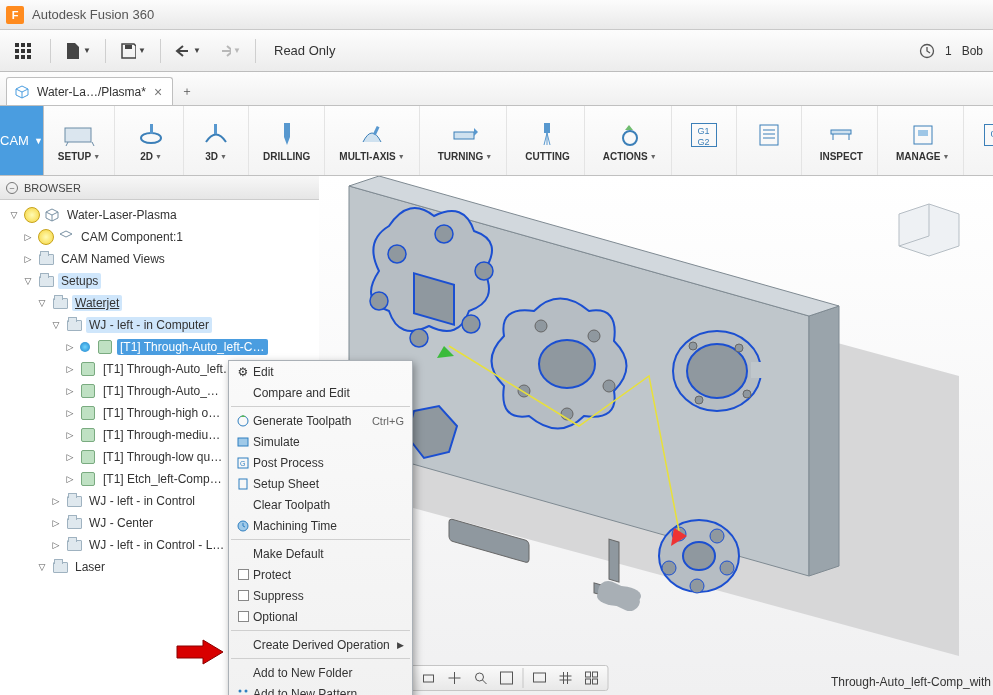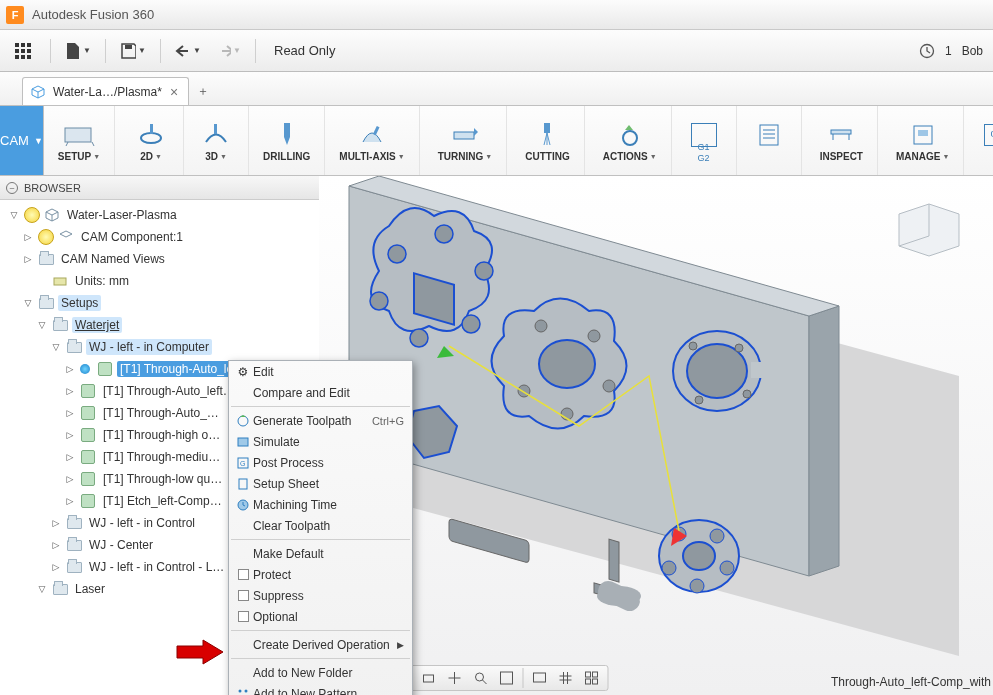--- a/index.html
+++ b/index.html
@@ -8,21 +8,21 @@
   .titlebar { height: 30px; background: linear-gradient(#fcfcfc,#e9e9e9); border-bottom: 1px solid #c9c9c9; display: flex; align-items: center; padding: 0 6px; }
   .app-icon { width: 18px; height: 18px; background: #ff8b1f; color: #fff; font-weight: bold; font-size: 11px; display: flex; align-items: center; justify-content: center; border-radius: 2px; margin-right: 8px;}
   .title-text { font-size: 13px; color: #555; }
   
   .quickbar { height: 42px; background: linear-gradient(#fdfdfd,#ececec); border-bottom: 1px solid #bdbdbd; display: flex; align-items: center; padding: 0 10px; gap: 14px; }
   .qbtn { width: 26px; height: 26px; display: flex; align-items: center; justify-content: center; border-radius: 3px; cursor: pointer; }
   .qsep { width: 1px; height: 24px; background: #cfcfcf; }
   .readonly { font-size: 13px; color: #333; margin-left: 4px; }
   .right-cluster { margin-left: auto; display: flex; align-items: center; gap: 10px;}
   
-  .tabbar { height: 34px; background: linear-gradient(#fdfdfd,#f0f0f0); border-bottom: 1px solid #c0c0c0; display:flex; align-items:flex-end; padding-left: 22px;}
+  .tabbar { height: 34px; background: linear-gradient(#fdfdfd,#f0f0f0); border-bottom: 1px solid #c0c0c0; display:flex; align-items:flex-end; padding-left: 6px;}
   .doc-tab { height: 28px; background: #fff; border: 1px solid #bfbfbf; border-bottom: none; border-radius: 3px 3px 0 0; display:flex; align-items:center; padding: 0 10px 0 8px; font-size: 12px; gap:8px;}
   .doc-tab .close { color:#777; font-size: 14px; cursor:pointer; }
   .plus-tab { width: 28px; height: 28px; display:flex; align-items:center; justify-content:center; cursor:pointer; color:#555;}
   
   .ribbon { height: 70px; background: linear-gradient(#fdfdfd,#f4f4f4); border-bottom: 1px solid #c0c0c0; display:flex; align-items: stretch; }
   .ws-btn { width:100px; background:#4a9de0; color:#fff; display:flex; align-items:center; justify-content:center; font-size:13px; cursor:pointer; border-right:1px solid #c0c0c0;}
   .ws-btn .dd { margin-left:5px; font-size:9px;}
   .ribbon-group { display:flex; flex-direction:column; align-items:center; justify-content:center; padding:0 14px; border-right:1px solid #e4e4e4; cursor:pointer;}
   .ribbon-icon { width:36px; height:32px; display:flex; align-items:center; justify-content:center; }
   .ribbon-label { font-size:10px; color:#333; white-space:nowrap; display:flex; align-items:center; gap:2px;font-weight:bold;}
@@ -235,21 +235,21 @@
           <path d="M10 8 l4 -5 l4 5" fill="#6fbc6f"></path>
         </svg>
       </div>
     <div class="ribbon-label">
         <span>ACTIONS</span>
         <span class="dd">▼</span>
       </div>
   </div>
   <div class="ribbon-group">
     <div class="ribbon-icon">
-        <div style="border:1.5px solid #3b7fb8;width:26px;height:24px;font-size:9px;line-height:11px;color:#3b7fb8;text-align:center;padding-top:18px;">G1<br>G2</div>
+        <div style="border:1.5px solid #3b7fb8;width:26px;height:24px;font-size:9px;line-height:11px;color:#3b7fb8;text-align:center;padding-top:2px;">G1<br>G2</div>
       </div>
     <div class="ribbon-label">&nbsp;</div>
   </div>
   <div class="ribbon-group">
     <div class="ribbon-icon">
         <svg width="26" height="26">
           <rect x="4" y="3" width="18" height="20" fill="none" stroke="#3b7fb8"></rect>
           <line x1="7" y1="8" x2="19" y2="8" stroke="#3b7fb8"></line>
           <line x1="7" y1="12" x2="19" y2="12" stroke="#3b7fb8"></line>
           <line x1="7" y1="16" x2="19" y2="16" stroke="#3b7fb8"></line>
@@ -318,29 +318,20 @@
             </svg>
           </span>
           <span class="lbl">CAM Component:1</span>
         </div>
       <div class="row ind1">
           <span class="exp">▷</span>
           <span class="ico">
             <span class="folder"></span>
           </span>
           <span class="lbl">CAM Named Views</span>
-        </div>
-      <div class="row ind2">
-          <span class="exp"></span>
-          <span class="ico">
-            <svg width="14" height="14">
-              <rect x="1" y="4" width="12" height="7" fill="#e6e6aa" stroke="#a8a85c"></rect>
-            </svg>
-          </span>
-          <span class="lbl">Units: mm</span>
         </div>
       <div class="row ind1 highlight">
           <span class="exp">▽</span>
           <span class="ico">
             <span class="folder"></span>
           </span>
           <span class="lbl">Setups</span>
         </div>
       <div class="row ind2 highlight">
           <span class="exp">▽</span>
@@ -594,31 +585,31 @@
     </div>
   <div class="cm-item">
       <span class="cm-ico">
         <svg width="14" height="14">
           <rect x="3" y="2" width="8" height="10" fill="none" stroke="#2f7fc0"></rect>
         </svg>
       </span>
       <span class="cm-lbl">Setup Sheet</span>
     </div>
   <div class="cm-item">
+      <span class="cm-ico"></span>
+      <span class="cm-lbl">Clear Toolpath</span>
+    </div>
+  <div class="cm-item">
       <span class="cm-ico">
         <svg width="14" height="14">
           <circle cx="7" cy="7" r="5" fill="#9fc9e8" stroke="#2f7fc0"></circle>
           <path d="M7 4 v3 l2 1" stroke="#2f7fc0" fill="none"></path>
         </svg>
       </span>
       <span class="cm-lbl">Machining Time</span>
-    </div>
-  <div class="cm-item">
-      <span class="cm-ico"></span>
-      <span class="cm-lbl">Clear Toolpath</span>
     </div>
   <div class="cm-sep"></div>
   <div class="cm-item">
       <span class="cm-ico"></span>
       <span class="cm-lbl">Make Default</span>
     </div>
   <div class="cm-item">
       <span class="cm-ico">
         <span class="cm-check"></span>
       </span>

